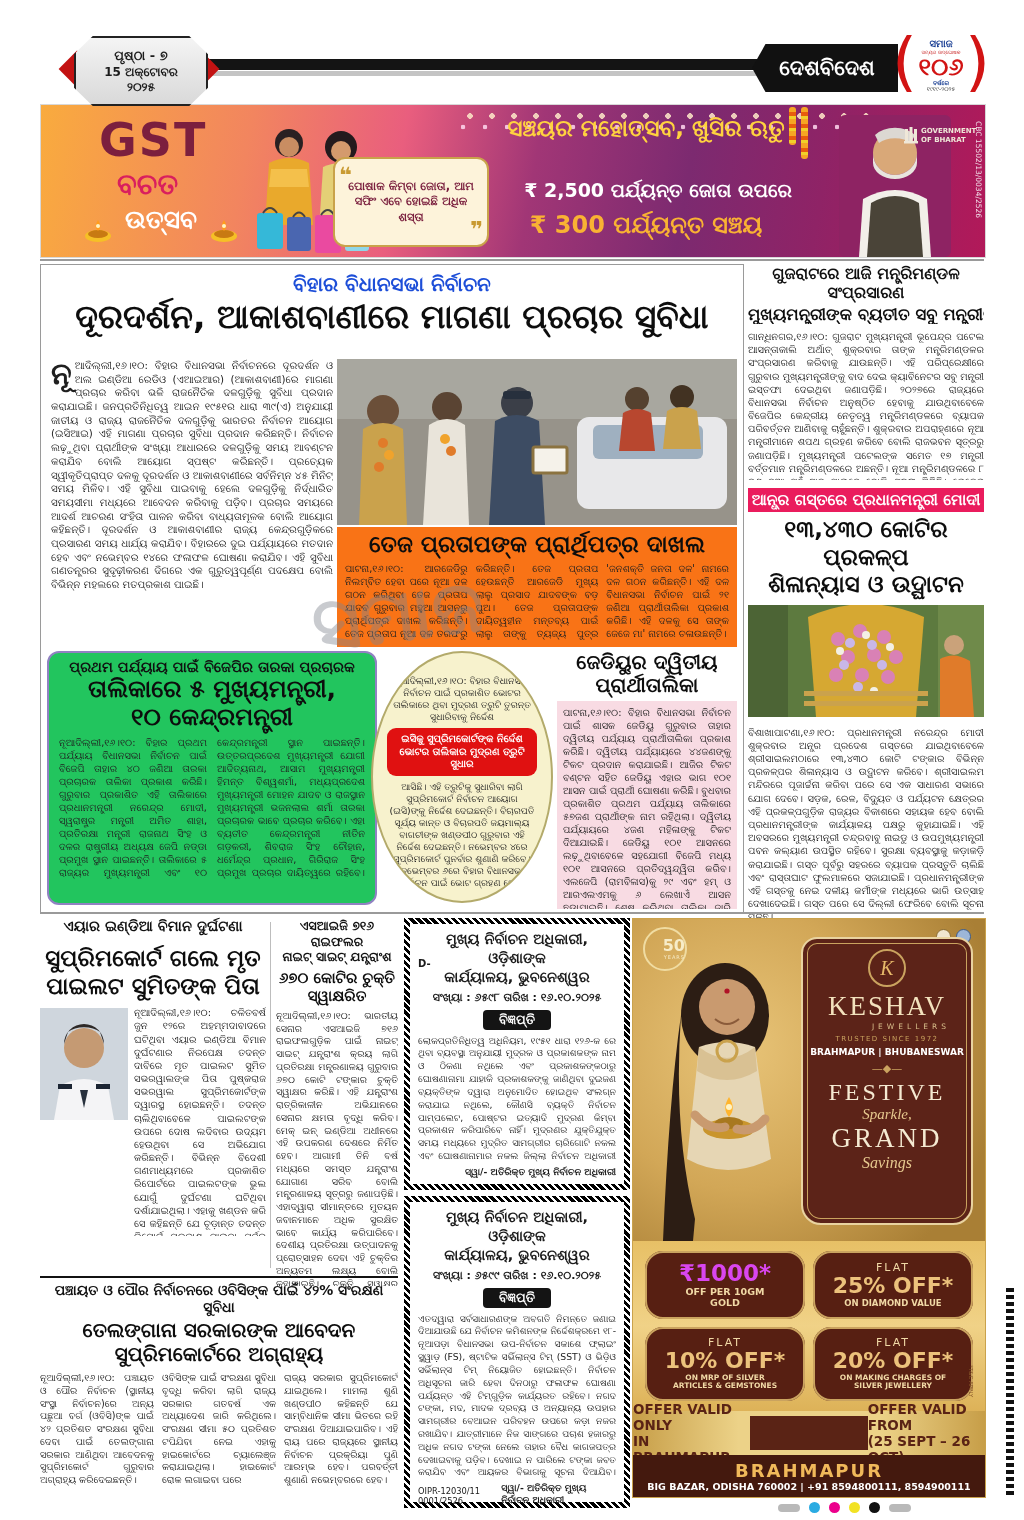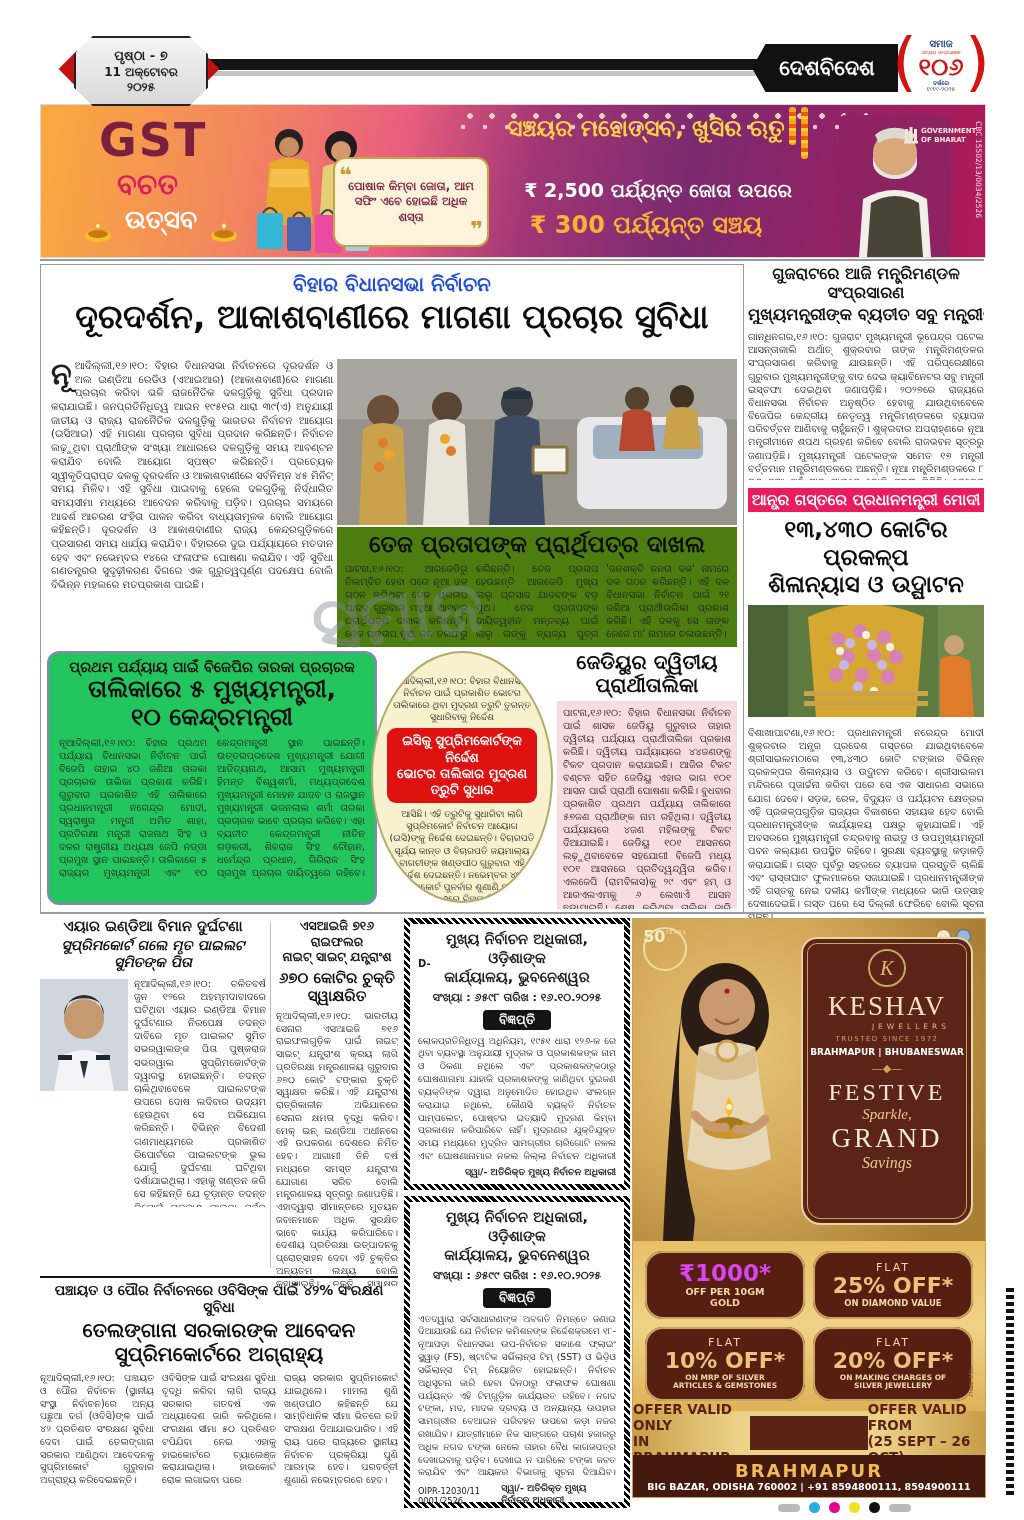--- a/index.html
+++ b/index.html
@@ -32,21 +32,21 @@
       background-image:radial-gradient(circle 2.6px at 9px 9px,#ffe9c9 0 2.6px,rgba(0,0,0,0) 3px),
                        radial-gradient(circle 2px at 2px 20px,#ffd9ef 0 2px,rgba(0,0,0,0) 2.6px);
       background-size:22px 30px;}
   .garland{width:7px;border-radius:3px;background:repeating-linear-gradient(180deg,#f6a623 0 5px,#e85d0d 5px 9px,#f1d02a 9px 12px);}
   .quote-box{left:292px;top:52px;width:132px;height:78px;background:#fdf3da;border:2px solid #c9a24a;
       border-radius:12px;display:flex;align-items:center;justify-content:center;padding:4px 10px;
       color:#7a1f3e;font-weight:700;font-size:11.5px;text-align:center;line-height:1.35;}
   .qmark{position:absolute;font-size:22px;color:#c99a32;font-weight:700;}
   
   .mainbox{left:40px;top:264px;width:702px;height:648px;border:1.5px solid #9a9a9a;background:#fff;}
-  .peach{background:#4d7c0f;}
+  .peach{background:#f97316;}
   .purplebox{border:2.5px solid #9181c2;border-radius:12px;background:#22c55e;}
   .circle-note{border-radius:50%;background:#f7f2cd;border:2px solid #b3aa6b;}
   .red-pill{background:#e01111;color:#fff;font-weight:700;border-radius:9px;}
   .pinkbg{background:#f8dbe3;}
   .red-label{background:#ea1c5d;color:#fff;font-weight:700;}
   .watermark{left:312px;top:572px;font-size:74px;font-weight:700;color:#80858f;opacity:.42;
       transform:rotate(-7deg);z-index:6;pointer-events:none;}
   
   .notice{border:6px solid #000;border-image:repeating-linear-gradient(45deg,#000 0 3px,#fff 3px 5px) 6;
       background:#fff;padding:6px 8px;box-sizing:border-box;}
@@ -81,21 +81,21 @@
 <body>
 
 <div class="page">
 
   <div class="abs badge-diamond" style="left:64px;"></div>
   <div class="abs badge-diamond" style="left:188px;"></div>
   <div class="abs rule-black"></div>
   <div class="abs rule-gray"></div>
   <div class="abs page-badge">
     <div style="font-size:13px;">ପୃଷ୍ଠା - ୭</div>
-    <div style="font-size:12px;">11 ଅକ୍ଟୋବର</div>
+    <div style="font-size:12px;">15 ଅକ୍ଟୋବର</div>
     <div style="font-size:12px;">୨୦୨୫</div>
   </div>
   <div class="abs section-banner">
     <span>ଦେଶବିଦେଶ</span>
   </div>
   <div class="abs samaj-logo">
     <span class="samaj-brk" style="left:-6px;">(</span>
     <span class="samaj-brk" style="right:-6px;">)</span>
     <div style="font-size:10px;font-weight:700;color:#1a3f94;">ସମାଜ</div>
     <div style="font-size:5px;color:#c41111;">ସତ୍ୟର ଉଦ୍‌ଘୋଷକ</div>
@@ -213,21 +213,21 @@
 
     <div class="abs purplebox" style="left:6px;top:386px;width:330px;height:254px;padding:6px 10px;box-sizing:border-box;">
       <div class="ctr kick-blk" style="font-size:14.5px;">ପ୍ରଥମ ପର୍ଯ୍ୟାୟ ପାଇଁ ବିଜେପିର ତାରକା ପ୍ରଚାରକ</div>
       <div class="ctr hl" style="font-size:24px;line-height:1.15;">ତାଲିକାରେ ୫ ମୁଖ୍ୟମନ୍ତ୍ରୀ,</div>
       <div class="ctr hl" style="font-size:24px;line-height:1.15;">୧୦ କେନ୍ଦ୍ରମନ୍ତ୍ରୀ</div>
       <div class="news" style="margin-top:5px;height:150px;column-count:2;column-gap:10px;font-size:9.8px;">ନୂଆଦିଲ୍ଲୀ,୧୬।୧୦: ବିହାର ପ୍ରଥମ ପର୍ଯ୍ୟାୟ ବିଧାନସଭା ନିର୍ବାଚନ ପାଇଁ ବିଜେପି ତାହାର ୪୦ ଜଣିଆ ତାରକା ପ୍ରଚାରକ ତାଲିକା ପ୍ରକାଶ କରିଛି। ଗୁରୁବାର ପ୍ରକାଶିତ ଏହି ତାଲିକାରେ ପ୍ରଧାନମନ୍ତ୍ରୀ ନରେନ୍ଦ୍ର ମୋଦୀ, ସ୍ୱରାଷ୍ଟ୍ର ମନ୍ତ୍ରୀ ଅମିତ ଶାହା, ପ୍ରତିରକ୍ଷା ମନ୍ତ୍ରୀ ରାଜନାଥ ସିଂହ ଓ ଦଳର ରାଷ୍ଟ୍ରୀୟ ଅଧ୍ୟକ୍ଷ ଜେପି ନଡ୍ଡା ପ୍ରମୁଖ ସ୍ଥାନ ପାଇଛନ୍ତି। ତାଲିକାରେ ୫ ରାଜ୍ୟର ମୁଖ୍ୟମନ୍ତ୍ରୀ ଏବଂ ୧୦ କେନ୍ଦ୍ରମନ୍ତ୍ରୀ ସ୍ଥାନ ପାଇଛନ୍ତି। ଉତ୍ତରପ୍ରଦେଶ ମୁଖ୍ୟମନ୍ତ୍ରୀ ଯୋଗୀ ଆଦିତ୍ୟନାଥ, ଆସାମ ମୁଖ୍ୟମନ୍ତ୍ରୀ ହିମନ୍ତ ବିଶ୍ୱଶର୍ମା, ମଧ୍ୟପ୍ରଦେଶ ମୁଖ୍ୟମନ୍ତ୍ରୀ ମୋହନ ଯାଦବ ଓ ରାଜସ୍ଥାନ ମୁଖ୍ୟମନ୍ତ୍ରୀ ଭଜନଲାଲ ଶର୍ମା ତାରକା ପ୍ରଚାରକ ଭାବେ ପ୍ରଚାର କରିବେ। ଏହା ବ୍ୟତୀତ କେନ୍ଦ୍ରମନ୍ତ୍ରୀ ନୀତିନ ଗଡ଼କରୀ, ଶିବରାଜ ସିଂହ ଚୌହାନ, ଧର୍ମେନ୍ଦ୍ର ପ୍ରଧାନ, ଗିରିରାଜ ସିଂହ ପ୍ରମୁଖ ପ୍ରଚାର ଦାୟିତ୍ୱରେ ରହିବେ। ବିହାର ବିଧାନସଭାର ୨୪୩ ଆସନ ପାଇଁ ଦୁଇ ପର୍ଯ୍ୟାୟରେ ମତଦାନ ହେବ। ନଭେମ୍ବର ୬ ଓ ୧୧ରେ ଭୋଟ ଗ୍ରହଣ ହେବ ଏବଂ ୧୪ରେ ଗଣତି ହେବ। ବିହାର ବିଧାନସଭା ଚାଲିଥିବା ବେଳେ ଏନଡିଏ ଶରିକ ଦଳ ମଧ୍ୟ ସେମାନଙ୍କ ପ୍ରଚାରକ ତାଲିକା ଶୀଘ୍ର ପ୍ରକାଶ କରିବେ ବୋଲି ଜଣାପଡ଼ିଛି।</div>
     </div>
 
     <div class="abs circle-note" style="left:330px;top:386px;width:182px;height:252px;padding:22px 14px;box-sizing:border-box;font-size:9.3px;line-height:1.3;text-align:center;overflow:hidden;z-index:4;">
       <div>ନୂଆଦିଲ୍ଲୀ,୧୬।୧୦: ବିହାର ବିଧାନସଭା ନିର୍ବାଚନ ପାଇଁ ପ୍ରକାଶିତ ଭୋଟର ତାଲିକାରେ ଥିବା ମୁଦ୍ରଣ ତ୍ରୁଟି ତୁରନ୍ତ ସୁଧାରିବାକୁ ନିର୍ଦ୍ଦେଶ</div>
-      <div class="red-pill" style="font-size:13px;padding:5px 4px;margin:5px 0;line-height:1.25;">
+      <div class="red-pill" style="font-size:10px;padding:5px 4px;margin:5px 0;line-height:1.25;">
         <div>ଇସିକୁ ସୁପ୍ରିମକୋର୍ଟଙ୍କ ନିର୍ଦ୍ଦେଶ</div>
         <div>ଭୋଟର ତାଲିକାର ମୁଦ୍ରଣ ତ୍ରୁଟି ସୁଧାର</div>
       </div>
       <div>ଆସିଛି। ଏହି ତ୍ରୁଟିକୁ ସୁଧାରିବା ଲାଗି ସୁପ୍ରିମକୋର୍ଟ ନିର୍ବାଚନ ଆୟୋଗ (ଇସି)ଙ୍କୁ ନିର୍ଦ୍ଦେଶ ଦେଇଛନ୍ତି। ବିଚାରପତି ସୂର୍ଯ୍ୟ କାନ୍ତ ଓ ବିଚାରପତି ଜୟମାଲ୍ୟ ବାଗଚୀଙ୍କ ଖଣ୍ଡପୀଠ ଗୁରୁବାର ଏହି ନିର୍ଦ୍ଦେଶ ଦେଇଛନ୍ତି। ନଭେମ୍ବର ୪ରେ ସୁପ୍ରିମକୋର୍ଟ ପୁନର୍ବାର ଶୁଣାଣି କରିବେ। ନଭେମ୍ବର ୬ରେ ବିହାର ବିଧାନସଭା ନିର୍ବାଚନ ପାଇଁ ଭୋଟ ଗ୍ରହଣ ହେବ।</div>
     </div>
 
     <div class="abs" style="left:516px;top:386px;width:180px;height:254px;">
       <div class="ctr hl" style="font-size:20px;line-height:1.15;">ଜେଡିୟୁର ଦ୍ୱିତୀୟ ପ୍ରାର୍ଥୀତାଲିକା</div>
       <div class="news pinkbg" style="margin-top:4px;height:198px;padding:5px 6px;font-size:9.8px;">ପାଟନା,୧୬।୧୦: ବିହାର ବିଧାନସଭା ନିର୍ବାଚନ ପାଇଁ ଶାସକ ଜେଡିୟୁ ଗୁରୁବାର ତାହାର ଦ୍ୱିତୀୟ ପର୍ଯ୍ୟାୟ ପ୍ରାର୍ଥୀତାଲିକା ପ୍ରକାଶ କରିଛି। ଦ୍ୱିତୀୟ ପର୍ଯ୍ୟାୟରେ ୪୪ଜଣଙ୍କୁ ଟିକଟ ପ୍ରଦାନ କରାଯାଇଛି। ଆଜିର ଟିକଟ ବଣ୍ଟନ ସହିତ ଜେଡିୟୁ ଏହାର ଭାଗ ୧୦୧ ଆସନ ପାଇଁ ପ୍ରାର୍ଥୀ ଘୋଷଣା କରିଛି। ବୁଧବାର ପ୍ରକାଶିତ ପ୍ରଥମ ପର୍ଯ୍ୟାୟ ତାଲିକାରେ ୫୭ଜଣ ପ୍ରାର୍ଥୀଙ୍କ ନାମ ରହିଥିଲା। ଦ୍ୱିତୀୟ ପର୍ଯ୍ୟାୟରେ ୪ଜଣ ମହିଳାଙ୍କୁ ଟିକଟ ଦିଆଯାଇଛି। ଜେଡିୟୁ ୧୦୧ ଆସନରେ ଲଢ଼ୁଥିବାବେଳେ ସହଯୋଗୀ ବିଜେପି ମଧ୍ୟ ୧୦୧ ଆସନରେ ପ୍ରତିଦ୍ୱନ୍ଦ୍ୱିତା କରିବ। ଏଲଜେପି (ରାମବିଳାସ)କୁ ୨୯ ଏବଂ ହମ୍ ଓ ଆରଏଲଏମକୁ ୬ ଲେଖାଏଁ ଆସନ ଛଡ଼ାଯାଇଛି। ଶେଷ କରିଥିବା ତାଲିକା ଜାରି ରହିଛି। ଅନ୍ୟ ଆସନରେ ଆଲୋଚନା ଆଗେଇ ଚାଲିଛି। ନଭେମ୍ବର ୧୧ରେ ଦ୍ୱିତୀୟ ପର୍ଯ୍ୟାୟ ମତଦାନ ହେବ। ବିଳମ୍ବରେ ବିହାର ରାୟ ଦେବ।</div>
     </div>
@@ -277,21 +277,21 @@
       <circle cx="206" cy="40" r="10" fill="#caa27a"></circle>
         <path d="M192 54 Q206 46 222 56 L226 112 L192 112 Z" fill="#e07b2a"></path>
     </svg>
     <div class="news" style="margin-top:5px;height:208px;font-size:9.9px;">ବିଶାଖାପାଟଣା,୧୬।୧୦: ପ୍ରଧାନମନ୍ତ୍ରୀ ନରେନ୍ଦ୍ର ମୋଦୀ ଶୁକ୍ରବାର ଅନ୍ଧ୍ର ପ୍ରଦେଶ ଗସ୍ତରେ ଯାଇଥିବାବେଳେ ଶ୍ରୀସାଇଲମଠାରେ ୧୩,୪୩୦ କୋଟି ଟଙ୍କାର ବିଭିନ୍ନ ପ୍ରକଳ୍ପର ଶିଳାନ୍ୟାସ ଓ ଉଦ୍ଘାଟନ କରିବେ। ଶ୍ରୀସାଇଲମ ମନ୍ଦିରରେ ପୂଜାର୍ଚ୍ଚନା କରିବା ପରେ ସେ ଏକ ସାଧାରଣ ସଭାରେ ଯୋଗ ଦେବେ। ସଡ଼କ, ରେଳ, ବିଦ୍ୟୁତ ଓ ପର୍ଯ୍ୟଟନ କ୍ଷେତ୍ରର ଏହି ପ୍ରକଳ୍ପଗୁଡ଼ିକ ରାଜ୍ୟର ବିକାଶରେ ସହାୟକ ହେବ ବୋଲି ପ୍ରଧାନମନ୍ତ୍ରୀଙ୍କ କାର୍ଯ୍ୟାଳୟ ପକ୍ଷରୁ କୁହାଯାଇଛି। ଏହି ଅବସରରେ ମୁଖ୍ୟମନ୍ତ୍ରୀ ଚନ୍ଦ୍ରବାବୁ ନାଇଡୁ ଓ ଉପମୁଖ୍ୟମନ୍ତ୍ରୀ ପବନ କଲ୍ୟାଣ ଉପସ୍ଥିତ ରହିବେ। ସୁରକ୍ଷା ବ୍ୟବସ୍ଥାକୁ କଡ଼ାକଡ଼ି କରାଯାଇଛି। ଗସ୍ତ ପୂର୍ବରୁ ସହରରେ ବ୍ୟାପକ ପ୍ରସ୍ତୁତି ଚାଲିଛି ଏବଂ ରାସ୍ତାଘାଟ ଫୁଲମାଳରେ ସଜାଯାଇଛି। ପ୍ରଧାନମନ୍ତ୍ରୀଙ୍କ ଏହି ଗସ୍ତକୁ ନେଇ ଦଳୀୟ କର୍ମୀଙ୍କ ମଧ୍ୟରେ ଭାରି ଉତ୍ସାହ ଦେଖାଦେଇଛି। ଗସ୍ତ ପରେ ସେ ଦିଲ୍ଲୀ ଫେରିବେ ବୋଲି ସୂଚନା ମିଳିଛି।</div>
   </div>
 
   <div class="abs hr-gray" style="left:40px;top:912px;width:944px;"></div>
 
   <div class="abs" style="left:40px;top:918px;width:226px;">
     <div class="ctr kick-blk" style="font-size:14.5px;">ଏୟାର ଇଣ୍ଡିଆ ବିମାନ ଦୁର୍ଘଟଣା</div>
-    <div class="ctr hl" style="font-size:14px;line-height:1.2;margin-top:2px;font-style:italic;">ସୁପ୍ରିମକୋର୍ଟ ଗଲେ ମୃତ ପାଇଲଟ ସୁମିତଙ୍କ ପିତା</div>
+    <div class="ctr hl" style="font-size:23px;line-height:1.2;margin-top:10px;">ସୁପ୍ରିମକୋର୍ଟ ଗଲେ ମୃତ ପାଇଲଟ ସୁମିତଙ୍କ ପିତା</div>
     <div style="margin-top:6px;overflow:hidden;">
       <svg style="float:left;margin:2px 6px 2px 0;" width="88" height="112" viewBox="0 0 88 112">
         <rect width="88" height="112" fill="#cfd6dd"></rect>
         <circle cx="44" cy="40" r="20" fill="#c59a73"></circle>
         <path d="M24 36 a20 20 0 0 1 40 0 l-4 -12 a20 12 0 0 0 -32 0 Z" fill="#2e2a28"></path>
         <path d="M14 112 L20 78 Q44 64 68 78 L74 112 Z" fill="#f4f4f6"></path>
         <rect x="18" y="76" width="14" height="5" fill="#1c2533"></rect>
           <rect x="56" y="76" width="14" height="5" fill="#1c2533"></rect>
         <path d="M40 82 L48 82 L44 100 Z" fill="#27303d"></path>
       </svg>
@@ -359,21 +359,21 @@
         <path d="M66 128 Q94 118 122 128 L138 240 Q94 262 54 240 Z" fill="#e6d6b4"></path>
         <path d="M66 128 Q94 150 122 128 L124 152 Q94 170 64 152 Z" fill="#d9c193"></path>
         <circle cx="94" cy="132" r="10" fill="none" stroke="#caa24c" stroke-width="3"></circle>
         <ellipse cx="96" cy="210" rx="26" ry="10" fill="#c9952d"></ellipse>
         <ellipse cx="96" cy="204" rx="14" ry="6" fill="#a8781f"></ellipse>
         <path d="M96 178 C101 186 101 192 96 198 C91 192 91 186 96 178 Z" fill="#ffb52e"></path>
         <circle cx="96" cy="188" r="3" fill="#fff3c4"></circle>
         <path d="M62 196 q14 16 30 12 M132 200 q-12 14 -28 10" stroke="#c99a6f" stroke-width="9" fill="none" stroke-linecap="round"></path>
       </svg>
 
-      <div class="abs" style="left:10px;top:8px;width:40px;height:40px;border:2px solid #f0dca2;border-radius:50%;display:flex;flex-direction:row;align-items:flex-start;justify-content:center;color:#f7ecc8;">
+      <div class="abs" style="left:10px;top:8px;width:40px;height:40px;border:2px solid #f0dca2;border-radius:50%;display:flex;flex-direction:column;align-items:flex-end;justify-content:center;color:#f7ecc8;">
         <div style="font-size:16px;font-weight:700;line-height:1;">50</div>
         <div style="font-size:5px;letter-spacing:1px;">YEARS</div>
       </div>
       <div class="abs" style="right:34px;top:10px;width:13px;height:13px;border-radius:50%;background:#f0e6d0;border:1.5px solid #8a6b2f;"></div>
       <div class="abs" style="right:14px;top:10px;width:13px;height:13px;border-radius:50%;background:#9db6d8;border:1.5px solid #3c5c8a;"></div>
 
       <div class="abs kesh-panel">
         <div style="width:34px;height:34px;border:2px solid #caa35f;border-radius:50%;display:flex;align-items:center;justify-content:center;font-size:20px;color:#e7b96a;font-style:italic;" class="serif">K</div>
         <div class="serif" style="font-size:27px;letter-spacing:2px;color:#f3e2bd;margin-top:4px;">KESHAV</div>
         <div style="font-size:7.5px;letter-spacing:4px;color:#d9bf8b;padding-left:48px;">JEWELLERS</div>

